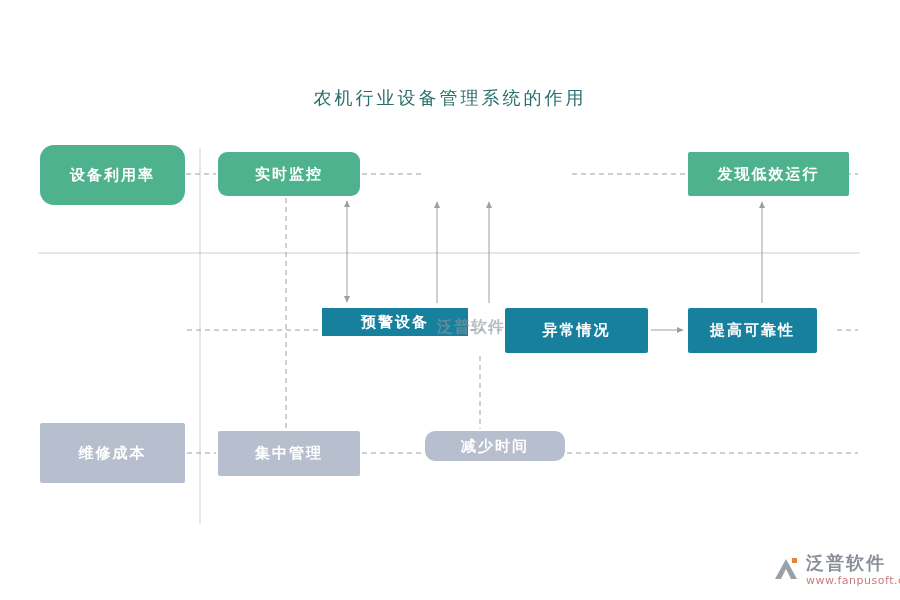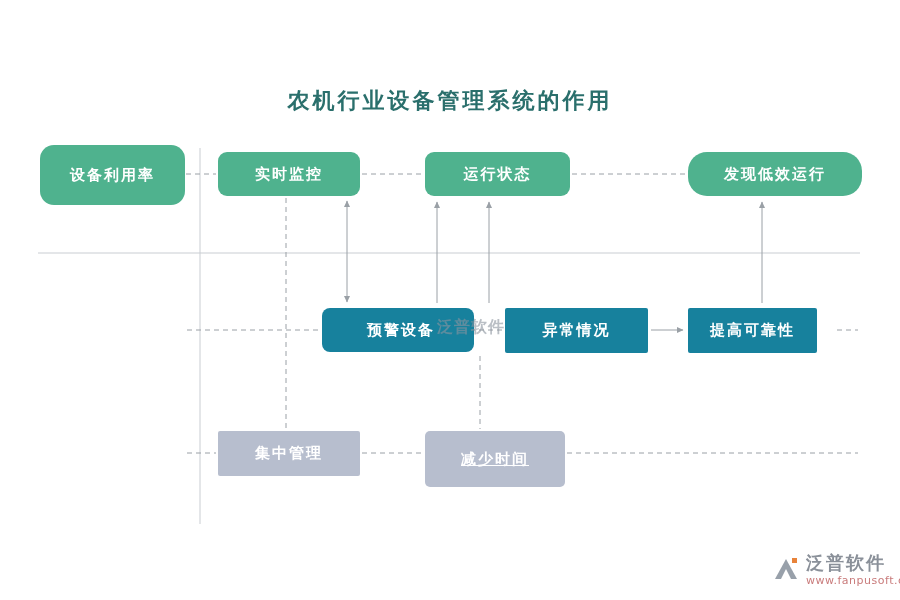--- a/index.html
+++ b/index.html
@@ -1,40 +1,40 @@
 <!DOCTYPE html>
 <html style="--green: #4FB28E; --teal: #17819D; --gray: #B7BECE; --title_color: #2A6F6C;"><head>
 <meta charset="utf-8">
 <style>
   html,body{margin:0;padding:0;background:#fff;}
   .stage{position:relative;width:900px;height:600px;background:#ffffff;overflow:hidden;
          font-family:"DejaVu Sans","Liberation Sans",sans-serif;}
   .title{position:absolute;top:86px;left:0;right:0;text-align:center;
-         font-family:"DejaVu Serif","Liberation Serif",serif;font-weight:bold;
-         font-size:22px;color:var(--title_color,#2a6f6c);letter-spacing:3px;}
+         font-family:"DejaVu Serif","Liberation Serif",serif;font-weight:normal;
+         font-size:18px;color:var(--title_color,#2a6f6c);letter-spacing:3px;}
   .node{position:absolute;display:flex;align-items:center;justify-content:center;
         color:#fff;font-weight:bold;font-size:15px;letter-spacing:2px;white-space:nowrap;}
   .green{background:var(--green,#4fb28e);}
   .teal{background:var(--teal,#17819d);}
   .grayb{background:var(--gray,#b7bece);}
 
   
   .p-h1{left:40px;top:145px;width:145px;height:60px;border-radius:14px;}
   .p-rt{left:218px;top:152px;width:142px;height:44px;border-radius:9px;}
   .p-ys{left:425px;top:152px;width:145px;height:44px;border-radius:9px;}
-  .p-fx{left:688px;top:152px;width:174px;height:44px;border-radius:19px;}
+  .p-fx{left:688px;top:152px;width:161px;height:44px;border-radius:2px;}
   
   .p-h2{left:40px;top:300px;width:145px;height:60px;border-radius:2px;}
-  .p-yj{left:322px;top:308px;width:146px;height:44px;border-radius:8px;padding-left:6px;}
+  .p-yj{left:322px;top:308px;width:146px;height:28px;border-radius:0;}
   .p-yc{left:505px;top:308px;width:143px;height:45px;border-radius:2px;text-align:right;}
   .p-tg{left:688px;top:308px;width:129px;height:45px;border-radius:2px;}
   
   .p-h3{left:40px;top:423px;width:145px;height:60px;border-radius:2px;}
   .p-jz{left:218px;top:431px;width:142px;height:45px;border-radius:2px;}
-  .p-js{left:425px;top:431px;width:140px;height:56px;border-radius:5px;text-decoration:underline;}
+  .p-js{left:425px;top:431px;width:140px;height:30px;border-radius:10px;}
 
   svg.connectors{position:absolute;left:0;top:0;pointer-events:none;}
   .dash{stroke:#9aa0a6;stroke-width:1;stroke-dasharray:5 4;}
   .arrowline{stroke:#9aa0a6;stroke-width:1;}
   .frame{stroke:#c9cdd2;stroke-width:1;}
 
   .wm-center{position:absolute;left:437px;top:317px;font-size:16px;font-weight:bold;
              color:rgba(140,148,158,.6);letter-spacing:1px;}
   .wm-brand{position:absolute;left:772px;top:552px;display:flex;align-items:center;gap:6px;}
   .wm-brand .txt{display:flex;flex-direction:column;line-height:1.2;}
@@ -76,27 +76,27 @@
 
     <line class="arrowline" x1="347" y1="201" x2="347" y2="302" marker-start="url(#arr)" marker-end="url(#arr)"></line>
     <line class="arrowline" x1="437" y1="303" x2="437" y2="202" marker-end="url(#arr)"></line>
     <line class="arrowline" x1="489" y1="303" x2="489" y2="202" marker-end="url(#arr)"></line>
     <line class="arrowline" x1="762" y1="303" x2="762" y2="202" marker-end="url(#arr)"></line>
     <line class="arrowline" x1="651" y1="330" x2="683" y2="330" marker-end="url(#arr)"></line>
   </svg>
 
   <div class="node green p-h1">设备利用率</div>
   <div class="node green p-rt">实时监控</div>
-  <div class="node green p-ys">运行状态</div>
   <div class="node green p-fx">发现低效运行</div>
 
   <div class="node teal p-yj">预警设备</div>
   <div class="node teal p-yc">异常情况</div>
   <div class="node teal p-tg">提高可靠性</div>
 
+  <div class="node grayb p-h3">维修成本</div>
   <div class="node grayb p-jz">集中管理</div>
   <div class="node grayb p-js">减少时间</div>
 
   <div class="wm-center">泛普软件</div>
 
   <div class="wm-brand">
     <svg width="28" height="28" viewBox="0 0 28 28">
       <polygon points="3,24 14,4 25,24" fill="#98a0aa"></polygon>
       <polygon points="9,24 14,14 19,24" fill="#ffffff"></polygon>
       <rect x="20" y="3" width="5" height="5" fill="#e8833a"></rect>

